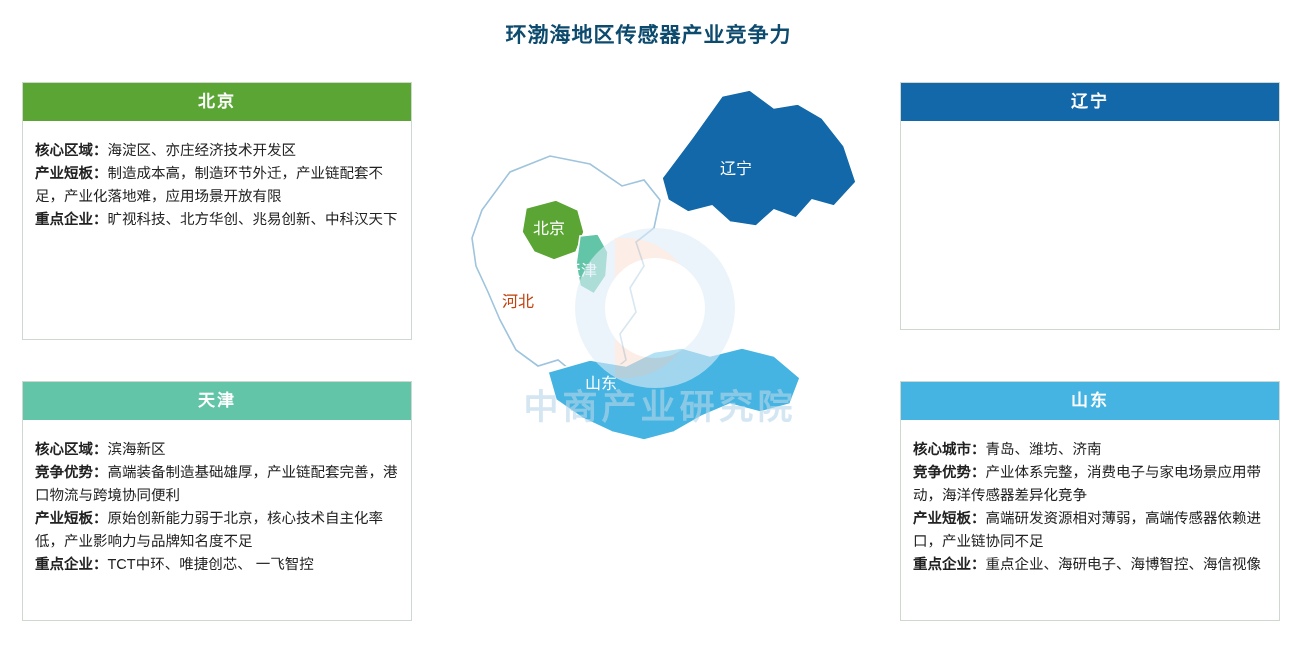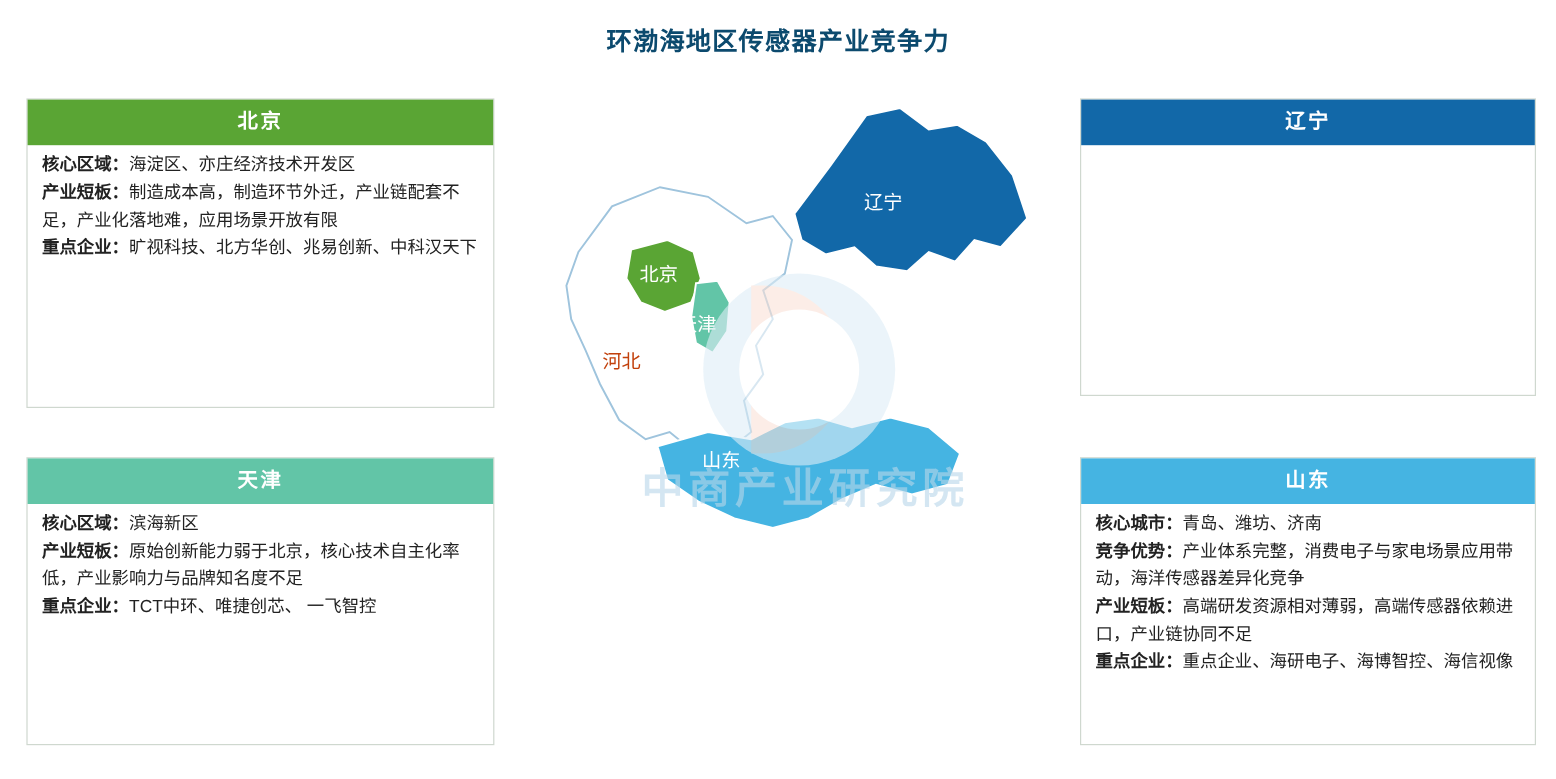--- a/index.html
+++ b/index.html
@@ -35,21 +35,21 @@
   .card-header {
     height: 38px;
     line-height: 38px;
     text-align: center;
     color: #ffffff;
     font-size: 17px;
     font-weight: bold;
     letter-spacing: 2px;
   }
   .card-body {
-    padding: 6px 12px 10px 12px;
+    padding: 18px 12px 10px 12px;
     font-size: 14.5px;
     line-height: 1.55;
   }
   .row {
     margin-bottom: 1px;
   }
   .row b {
     font-weight: bold;
   }
   .row .val {
@@ -84,21 +84,21 @@
   }
   .map-label.white { color: #ffffff; }
   #lbl-liaoning { left: 290px; top: 95px; }
   #lbl-beijing  { left: 103px; top: 155px; }
   #lbl-tianjin  { left: 135px; top: 197px; }
   #lbl-hebei    { left: 72px;  top: 228px; }
   #lbl-shandong { left: 155px; top: 310px; }
 
   .watermark {
     position: absolute;
-    left: 466px;
+    left: 455px;
     top: 228px;
     width: 410px;
     height: 230px;
     pointer-events: none;
     opacity: 0.6;
   }
   .wm-text {
     position: absolute;
     left: 0;
     top: 150px;
@@ -157,20 +157,23 @@
   </div>
 </div>
 
 <div class="card" id="card-tianjin">
   <div class="card-header">天津</div>
   <div class="card-body">
     <div class="row">
       <b>核心区域：</b><span class="val">滨海新区</span>
     </div>
     <div class="row">
+      <b>竞争优势：</b><span class="val">高端装备制造基础雄厚，产业链配套完善，港口物流与跨境协同便利</span>
+    </div>
+    <div class="row">
       <b>产业短板：</b><span class="val">原始创新能力弱于北京，核心技术自主化率低，产业影响力与品牌知名度不足</span>
     </div>
     <div class="row">
       <b>重点企业：</b><span class="val">TCT中环、唯捷创芯、 一飞智控</span>
     </div>
   </div>
 </div>
 
 <div class="card" id="card-liaoning">
   <div class="card-header">辽宁</div>

